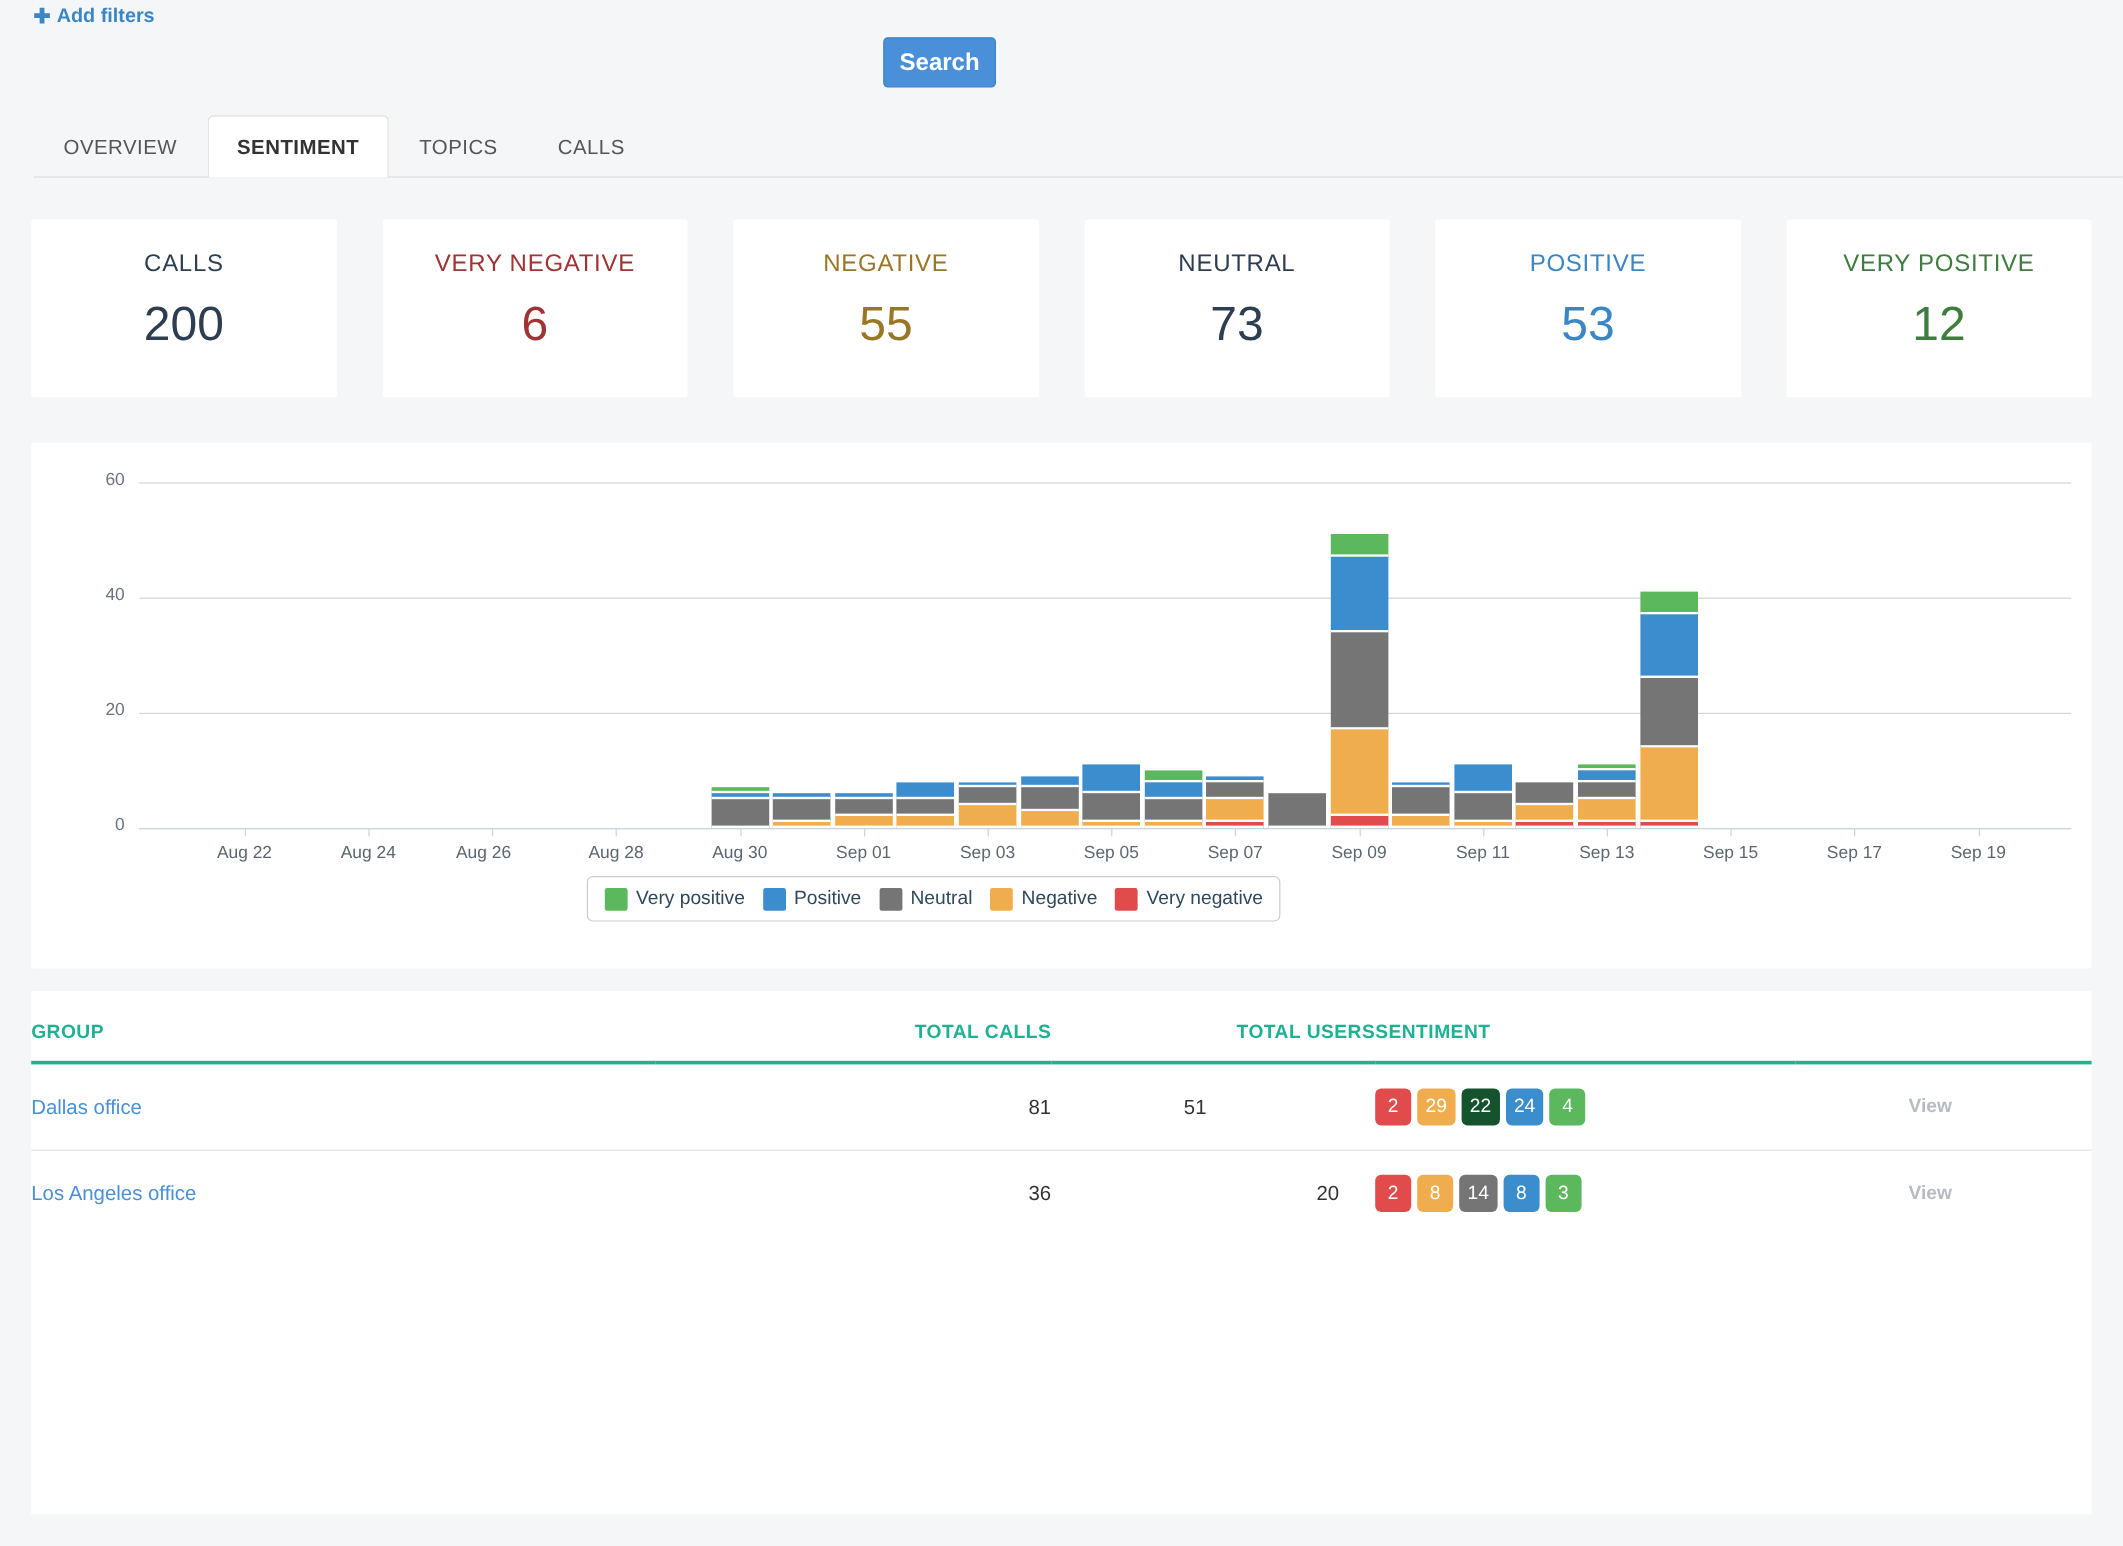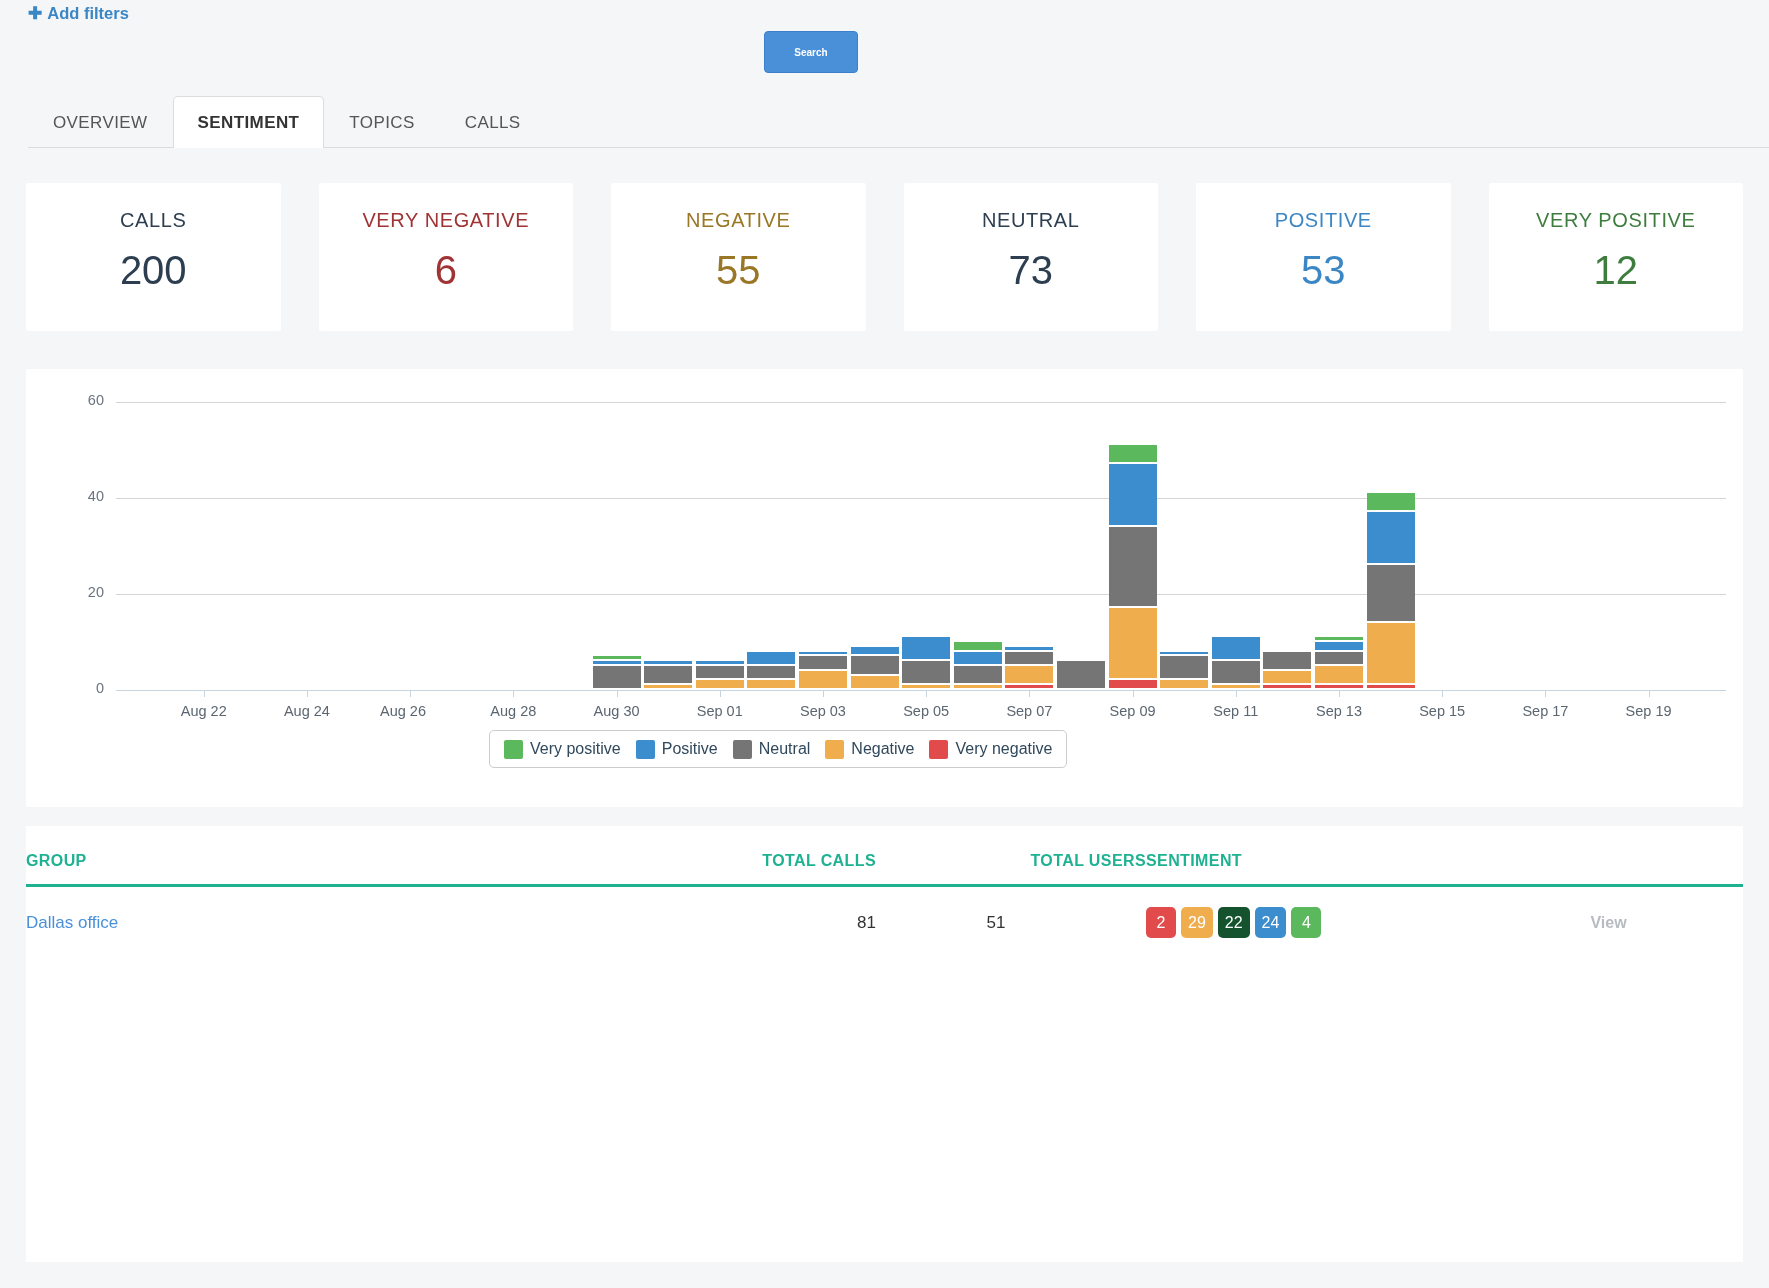--- a/index.html
+++ b/index.html
@@ -17,24 +17,24 @@
   .addfilters {
     position: absolute; left: 28px; top: 4px;
     font-size: 16.5px; font-weight: bold; color: #3b86c4;
     display: flex; align-items: center; gap: 5px;
     cursor: pointer;
   }
   .addfilters .plus { font-size: 17px; font-weight: bold; line-height: 1; }
 
   
   .search-btn {
-    position: absolute; left: 764px; top: 31px;
+    position: absolute; left: 736px; top: 31px;
     width: 94px; height: 42px;
     background: #4a90d9; border: 1px solid #3c80cb; border-radius: 4px;
-    color: #fff; font-size: 10px; font-weight: bold;
+    color: #fff; font-size: 20px; font-weight: bold;
     display: flex; align-items: center; justify-content: center;
     cursor: pointer;
   }
 
   
   .tabs {
     position: absolute; left: 28px; top: 94px; right: 0;
     height: 54px;
     border-bottom: 1px solid #dcdcdc;
     display: flex; align-items: flex-end;
@@ -357,17 +357,32 @@
               <div class="badges">
                 <span class="badge" style="background: rgb(225, 75, 75);">2</span>
                 <span class="badge" style="background: rgb(240, 173, 78);">29</span>
                 <span class="badge" style="background: #14532d;">22</span>
                 <span class="badge" style="background: rgb(60, 141, 206);">24</span>
                 <span class="badge" style="background: rgb(92, 184, 92);">4</span>
               </div>
             </td>
             <td class="view-link">View</td>
           </tr>
+          <tr>
+            <td><span class="group-link">Los Angeles office</span></td>
+            <td class="num">36</td>
+            <td class="num" style="padding-right: 30px;">20</td>
+            <td>
+              <div class="badges">
+                <span class="badge" style="background: rgb(225, 75, 75);">2</span>
+                <span class="badge" style="background: rgb(240, 173, 78);">8</span>
+                <span class="badge" style="background: rgb(117, 117, 117);">14</span>
+                <span class="badge" style="background: rgb(60, 141, 206);">8</span>
+                <span class="badge" style="background: rgb(92, 184, 92);">3</span>
+              </div>
+            </td>
+            <td class="view-link">View</td>
+          </tr>
         </tbody>
     </table>
   </div>
 
 </div>
 
 </body></html>

